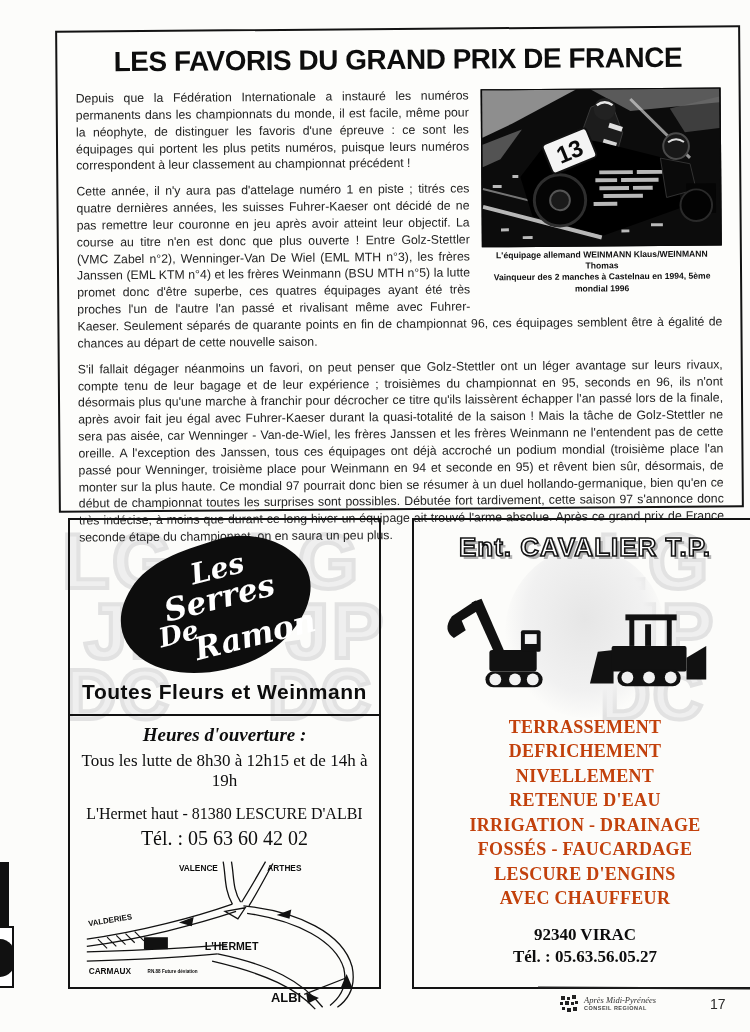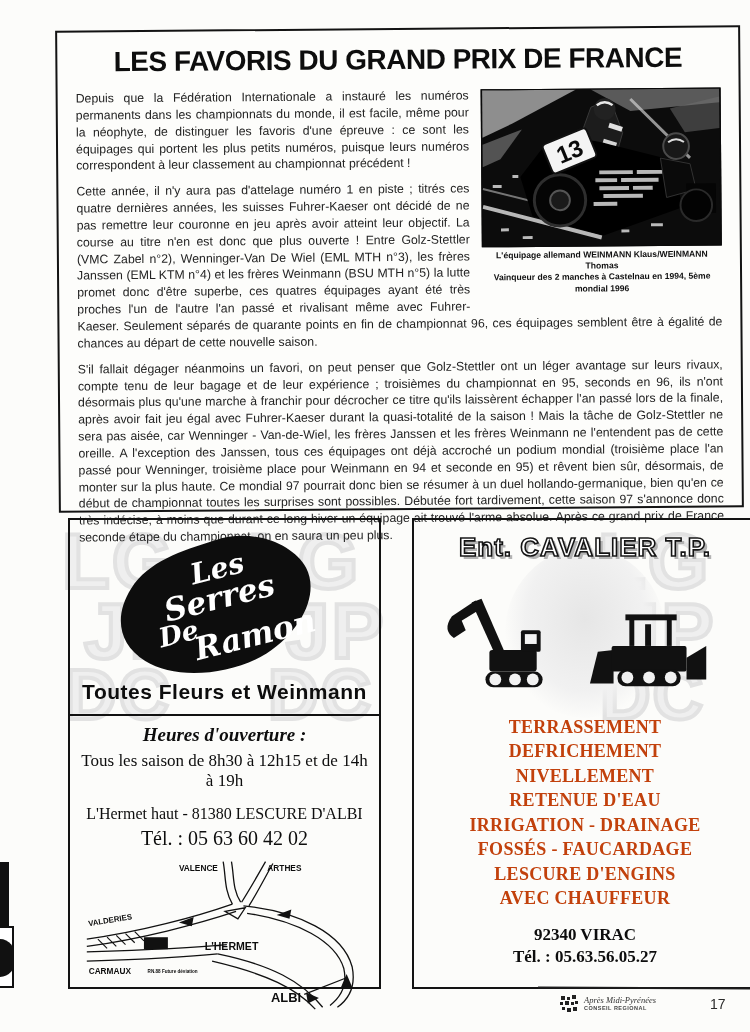--- a/index.html
+++ b/index.html
@@ -179,21 +179,21 @@
           <text x="78" y="110" font-size="28" transform="rotate(-6 78 110)">De</text>
           <text x="158" y="124" font-size="33" transform="rotate(-6 158 124)">Ramon</text>
         </g>
       </g>
     </svg>
 
     <div class="serres-headline">Toutes Fleurs et Weinmann</div>
     <div class="ad-rule"></div>
 
     <div class="hours-title serif">Heures d'ouverture :</div>
-    <div class="hours-line serif">Tous les saison de 8h30 à 12h15 et de 14h à 19h</div>
+    <div class="hours-line serif">Tous les lutte de 8h30 à 12h15 et de 14h à 19h</div>
     <div class="addr-line serif">L'Hermet haut - 81380 LESCURE D'ALBI</div>
     <div class="phone-line serif">Tél. : 05 63 60 42 02</div>
 
     <svg class="map-svg" viewBox="0 0 300 165" aria-hidden="true">
       <g stroke="#111" stroke-width="1.4" fill="none">
 
         <path d="M148,4 C151,20 149,34 158,50"></path>
         <path d="M157,4 C160,20 158,34 167,48"></path>
 
         <path d="M168,48 C178,32 186,18 194,4"></path>

